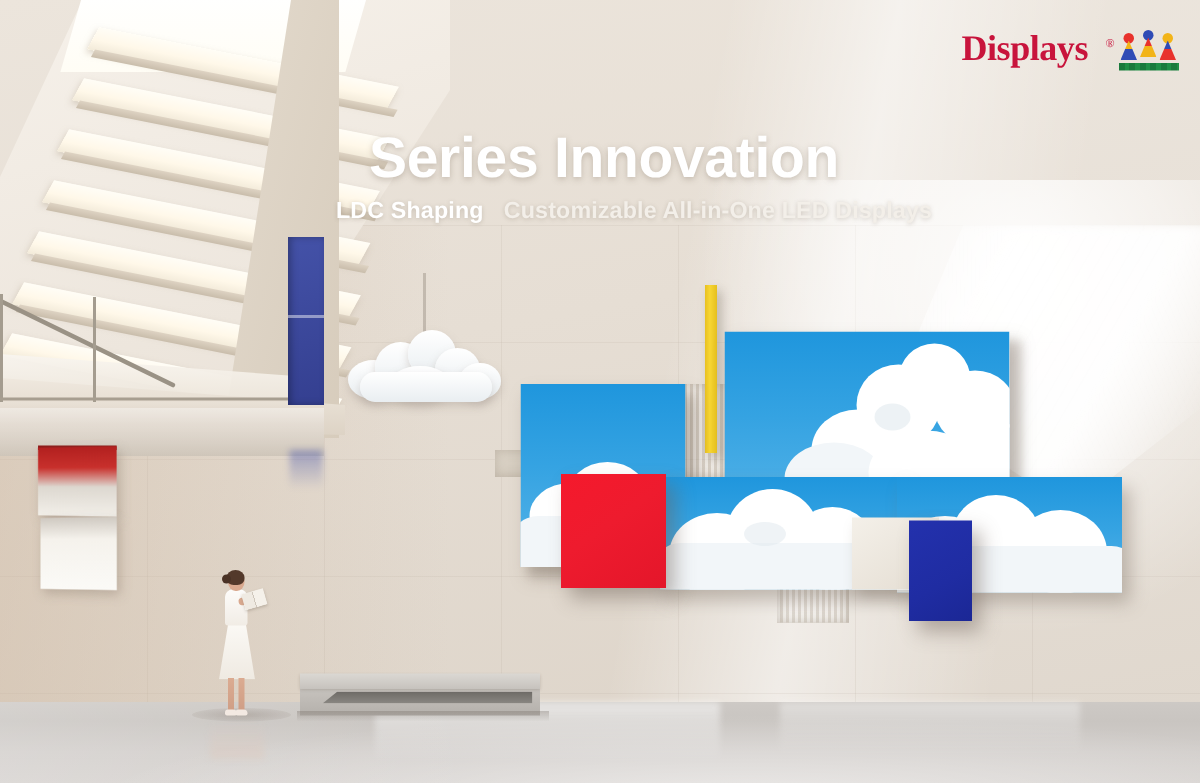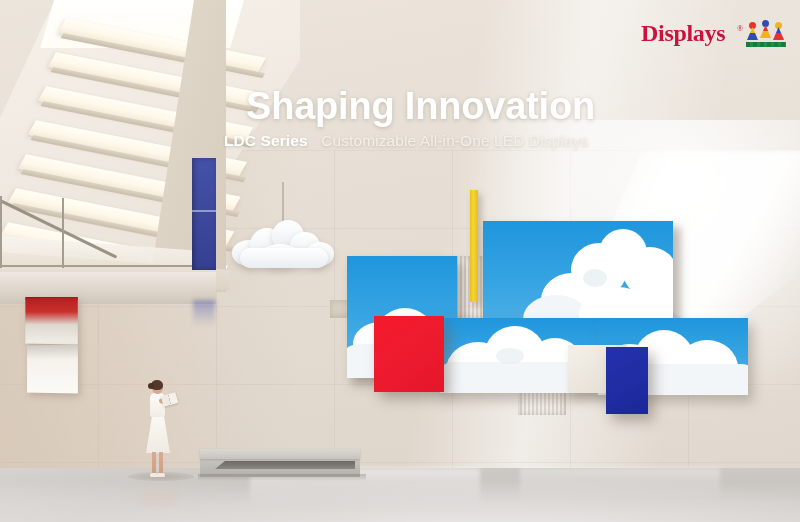--- a/index.html
+++ b/index.html
@@ -388,21 +388,21 @@
     text-shadow: 0 1px 3px rgba(120,105,90,0.3);
   }
   .subline .ser {
     font-size: 15.5px;
     font-weight: bold;
     color: #ffffff;
     letter-spacing: 0.1px;
   }
   .subline .desc {
     font-size: 15.5px;
-    font-weight: normal;
+    font-weight: bold;
     color: #f3efe9;
     letter-spacing: 0.1px;
     margin-left: 9px;
   }
 
   
   .logo { position: absolute; left: 641px; top: 20px; height: 30px; }
   .logo-word {
     position: absolute; left: 0; top: 0;
     font-family: "Liberation Serif", serif;
@@ -571,23 +571,23 @@
     <div class="p-hair"></div>
     <div class="p-bun"></div>
   </div>
   <div class="person-refl"></div>
 
   <div class="bench-body"></div>
   <div class="bench-notch"></div>
   <div class="bench-top"></div>
   <div class="bench-shadow"></div>
 
-  <div class="headline">Shaping Innovation</div>
+  <div class="headline">Series Innovation</div>
   <div class="subline">
-    <span class="ser">LDC Series</span>
+    <span class="ser">LDC Shaping</span>
     <span class="desc">Customizable All-in-One LED Displays</span>
   </div>
 
   <div class="logo">
     <span class="logo-word">Displays</span>
     <span class="logo-reg">®</span>
     <div class="logo-birds">
       <div class="bird" style="left:1px; top:2px;">
         <div class="b-head" style="background:#e8322c;"></div>
         <div class="b-body" style="background:linear-gradient(to bottom,#f2b418 0 45%,#2f4bb5 45% 100%);"></div>

